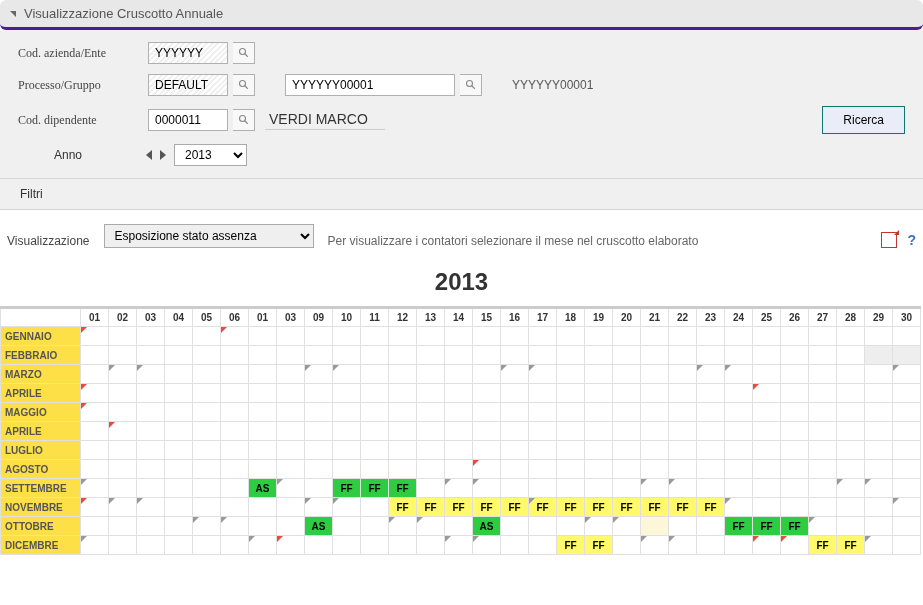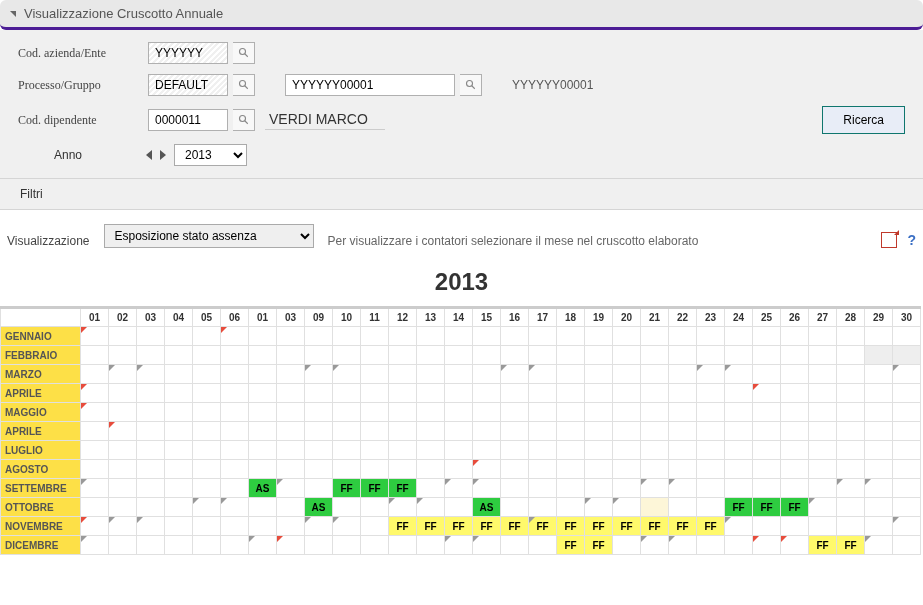--- a/index.html
+++ b/index.html
@@ -516,20 +516,67 @@
           <td></td>
           <td>
             <div class="grey-dog"></div>
           </td>
           <td>
             <div class="grey-dog"></div>
           </td>
           <td></td>
         </tr>
         <tr>
+          <th class="month-col">NOVEMBRE</th>
+          <td>
+            <div class="red-dog"></div>
+          </td>
+          <td>
+            <div class="grey-dog"></div>
+          </td>
+          <td>
+            <div class="grey-dog"></div>
+          </td>
+          <td></td>
+          <td></td>
+          <td></td>
+          <td></td>
+          <td></td>
+          <td>
+            <div class="grey-dog"></div>
+          </td>
+          <td>
+            <div class="grey-dog"></div>
+          </td>
+          <td></td>
+          <td class="ff-yellow">FF</td>
+          <td class="ff-yellow">FF</td>
+          <td class="ff-yellow">FF</td>
+          <td class="ff-yellow">FF</td>
+          <td class="ff-yellow">FF</td>
+          <td class="ff-yellow">FF<div class="grey-dog"></div></td>
+          <td class="ff-yellow">FF</td>
+          <td class="ff-yellow">FF</td>
+          <td class="ff-yellow">FF</td>
+          <td class="ff-yellow">FF</td>
+          <td class="ff-yellow">FF</td>
+          <td class="ff-yellow">FF</td>
+          <td>
+            <div class="grey-dog"></div>
+          </td>
+          <td></td>
+          <td></td>
+          <td></td>
+          <td></td>
+          <td></td>
+          <td>
+            <div class="grey-dog"></div>
+          </td>
+        </tr>
+        <tr>
           <th class="month-col">OTTOBRE</th>
           <td></td>
           <td></td>
           <td></td>
           <td></td>
           <td>
             <div class="grey-dog"></div>
           </td>
           <td>
             <div class="grey-dog"></div>
@@ -563,67 +610,20 @@
           <td class="ff-green">FF</td>
           <td class="ff-green">FF</td>
           <td>
             <div class="grey-dog"></div>
           </td>
           <td></td>
           <td></td>
           <td></td>
         </tr>
         <tr>
-          <th class="month-col">NOVEMBRE</th>
-          <td>
-            <div class="red-dog"></div>
-          </td>
-          <td>
-            <div class="grey-dog"></div>
-          </td>
-          <td>
-            <div class="grey-dog"></div>
-          </td>
-          <td></td>
-          <td></td>
-          <td></td>
-          <td></td>
-          <td></td>
-          <td>
-            <div class="grey-dog"></div>
-          </td>
-          <td>
-            <div class="grey-dog"></div>
-          </td>
-          <td></td>
-          <td class="ff-yellow">FF</td>
-          <td class="ff-yellow">FF</td>
-          <td class="ff-yellow">FF</td>
-          <td class="ff-yellow">FF</td>
-          <td class="ff-yellow">FF</td>
-          <td class="ff-yellow">FF<div class="grey-dog"></div></td>
-          <td class="ff-yellow">FF</td>
-          <td class="ff-yellow">FF</td>
-          <td class="ff-yellow">FF</td>
-          <td class="ff-yellow">FF</td>
-          <td class="ff-yellow">FF</td>
-          <td class="ff-yellow">FF</td>
-          <td>
-            <div class="grey-dog"></div>
-          </td>
-          <td></td>
-          <td></td>
-          <td></td>
-          <td></td>
-          <td></td>
-          <td>
-            <div class="grey-dog"></div>
-          </td>
-        </tr>
-        <tr>
           <th class="month-col">DICEMBRE</th>
           <td>
             <div class="grey-dog"></div>
           </td>
           <td></td>
           <td></td>
           <td></td>
           <td></td>
           <td></td>
           <td>

